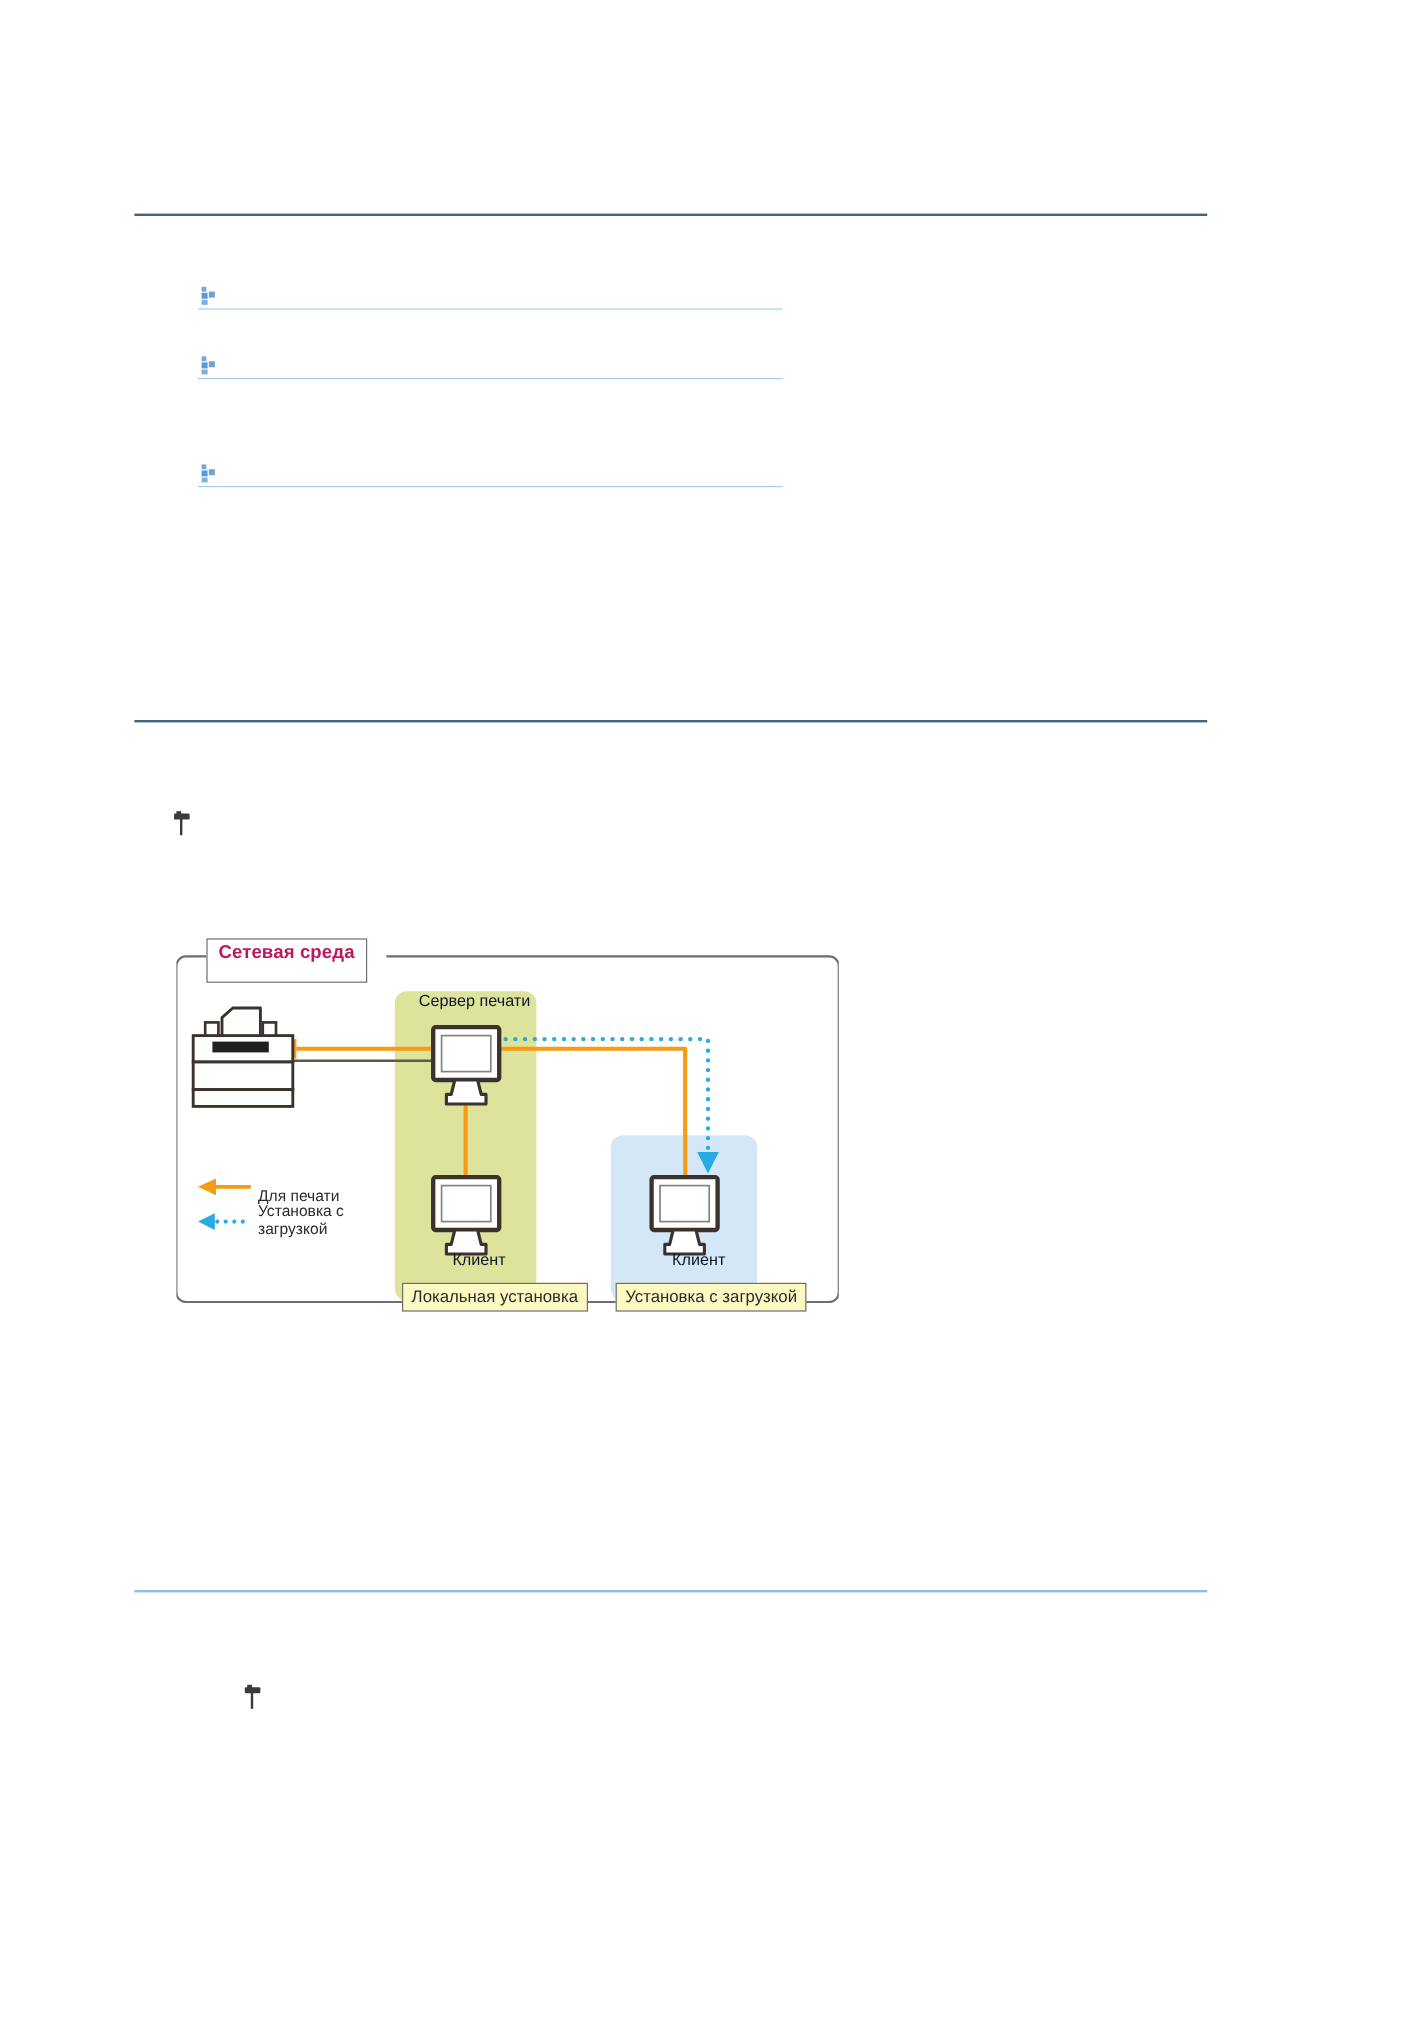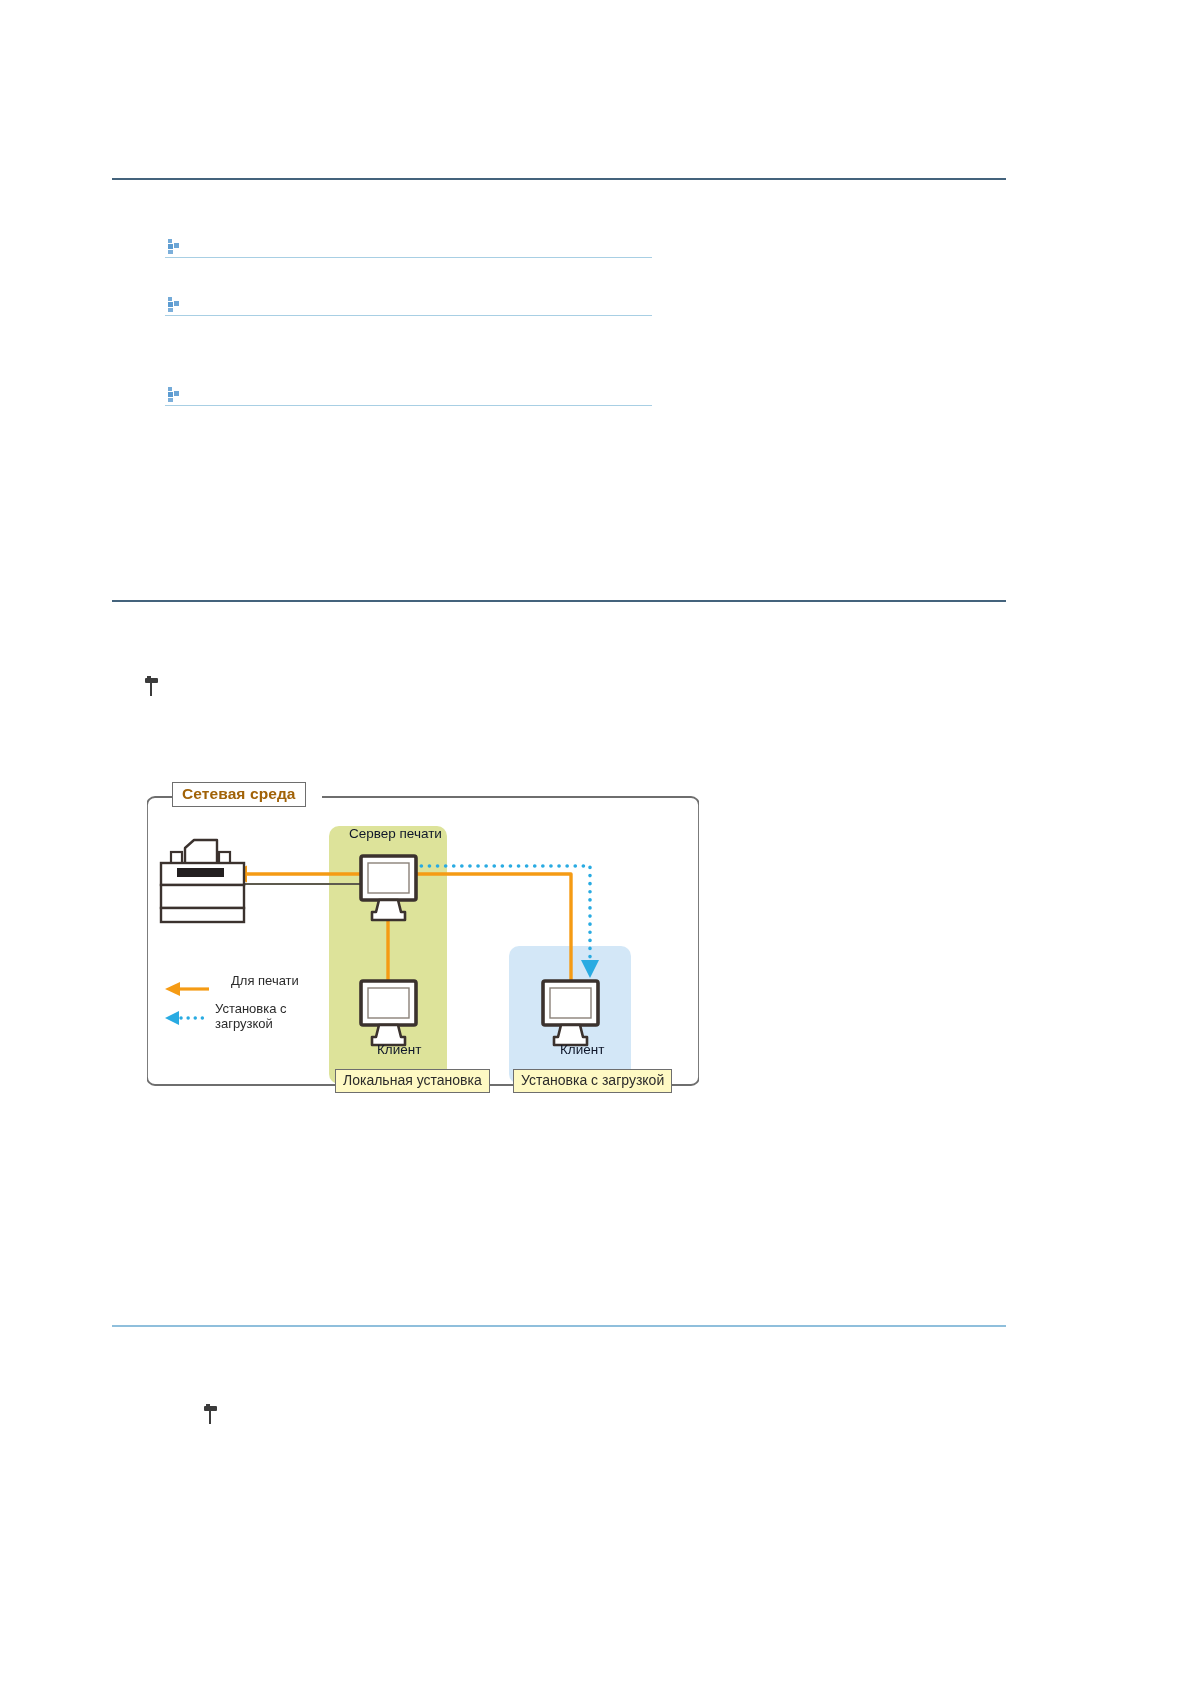--- a/index.html
+++ b/index.html
@@ -92,27 +92,27 @@
     top: 782px;
     width: 552px;
     height: 318px;
   }
   .diagram svg { display: block; }
 
   .dgm-title {
     position: absolute;
     left: 25px;
     top: 0px;
-    padding: 3px 9px 4px 9px;
+    padding: 3px 9px 16px 9px;
     background: #ffffff;
     border: 1.6px solid #6e6e6e;
     font-size: 15.5px;
     font-weight: bold;
     letter-spacing: .1px;
-    color: #a16207;
+    color: #be185d;
     line-height: 1.05;
     white-space: nowrap;
   }
 
   .dgm-label {
     position: absolute;
     font-size: 13.5px;
     color: #0f172a;
     white-space: nowrap;
     line-height: 1.18;
@@ -121,21 +121,21 @@
   .dgm-label.client-a { left: 230px; top: 260px; }
   .dgm-label.client-b { left: 413px; top: 260px; }
 
   .legend-text {
     position: absolute;
     font-size: 13px;
     color: #2b2b2b;
     line-height: 1.12;
     white-space: pre-line;
   }
-  .legend-text.one { left: 68px; top: 192px; margin-left: 16px; }
+  .legend-text.one { left: 68px; top: 208px; }
   .legend-text.two { left: 68px; top: 220px; }
 
   .caption-box {
     position: absolute;
     padding: 2px 7px 3px 7px;
     background: #fef9c3;
     border: 1.5px solid #6e6e6e;
     font-size: 14px;
     color: #2b2b2b;
     white-space: nowrap;

